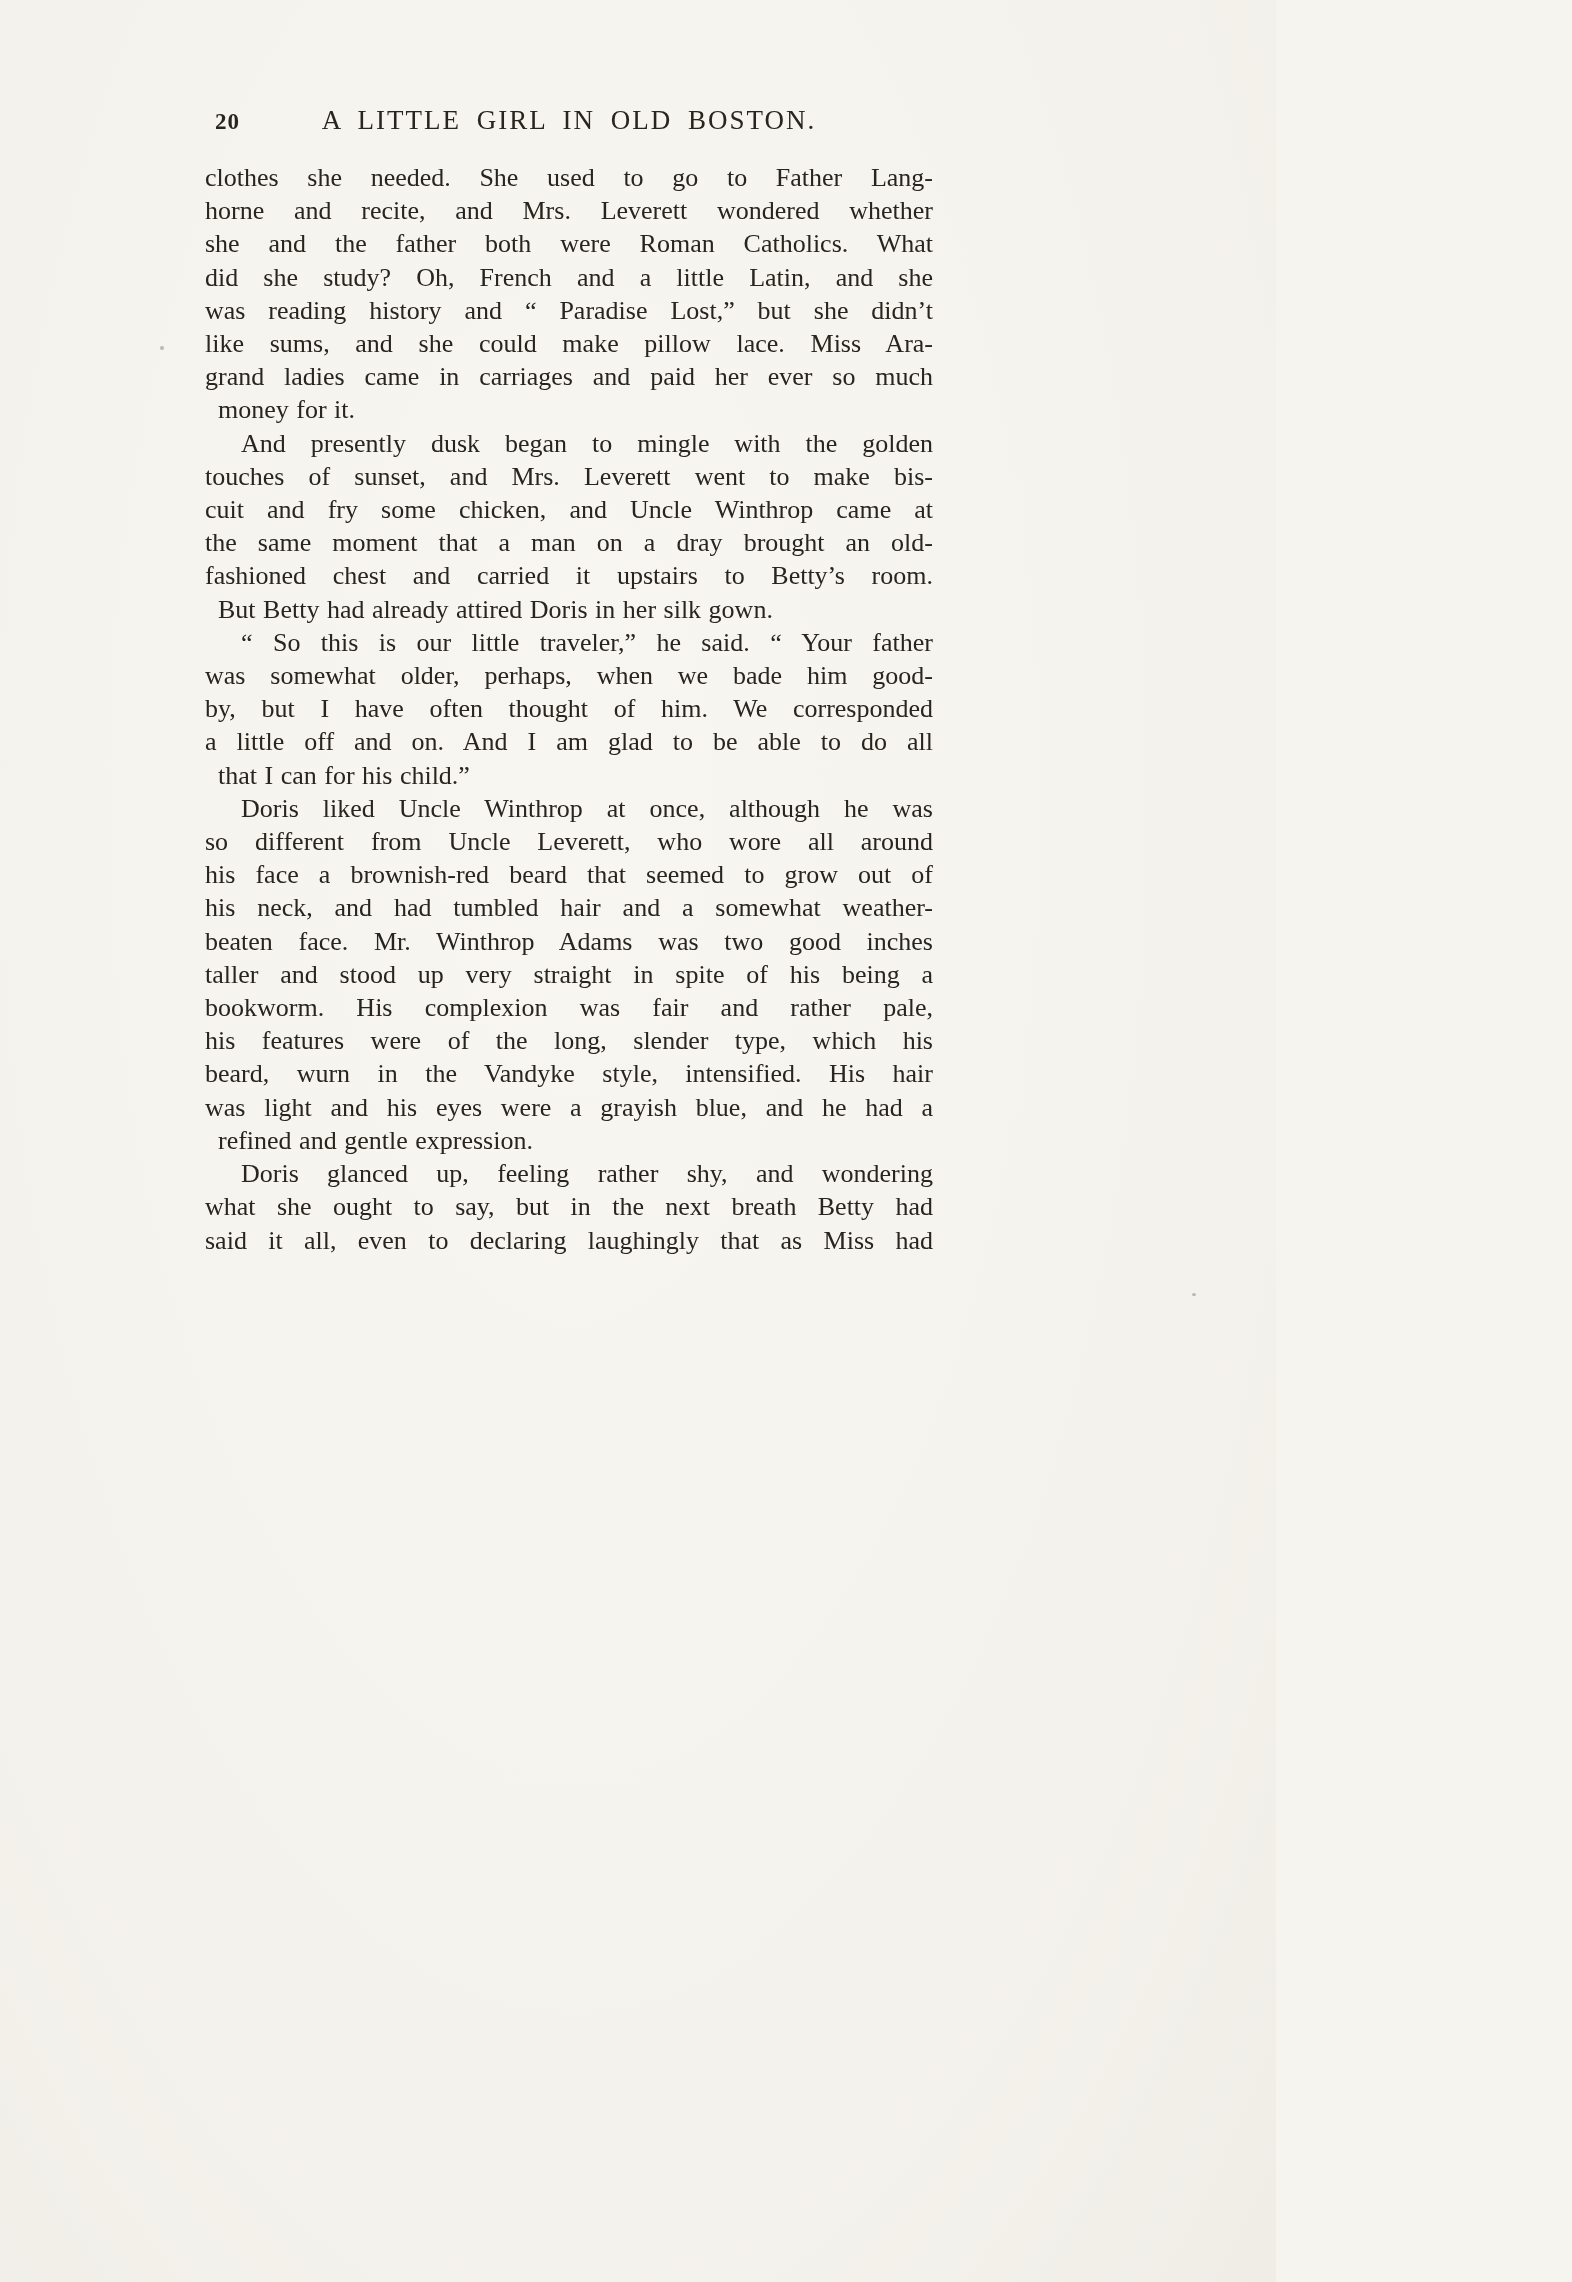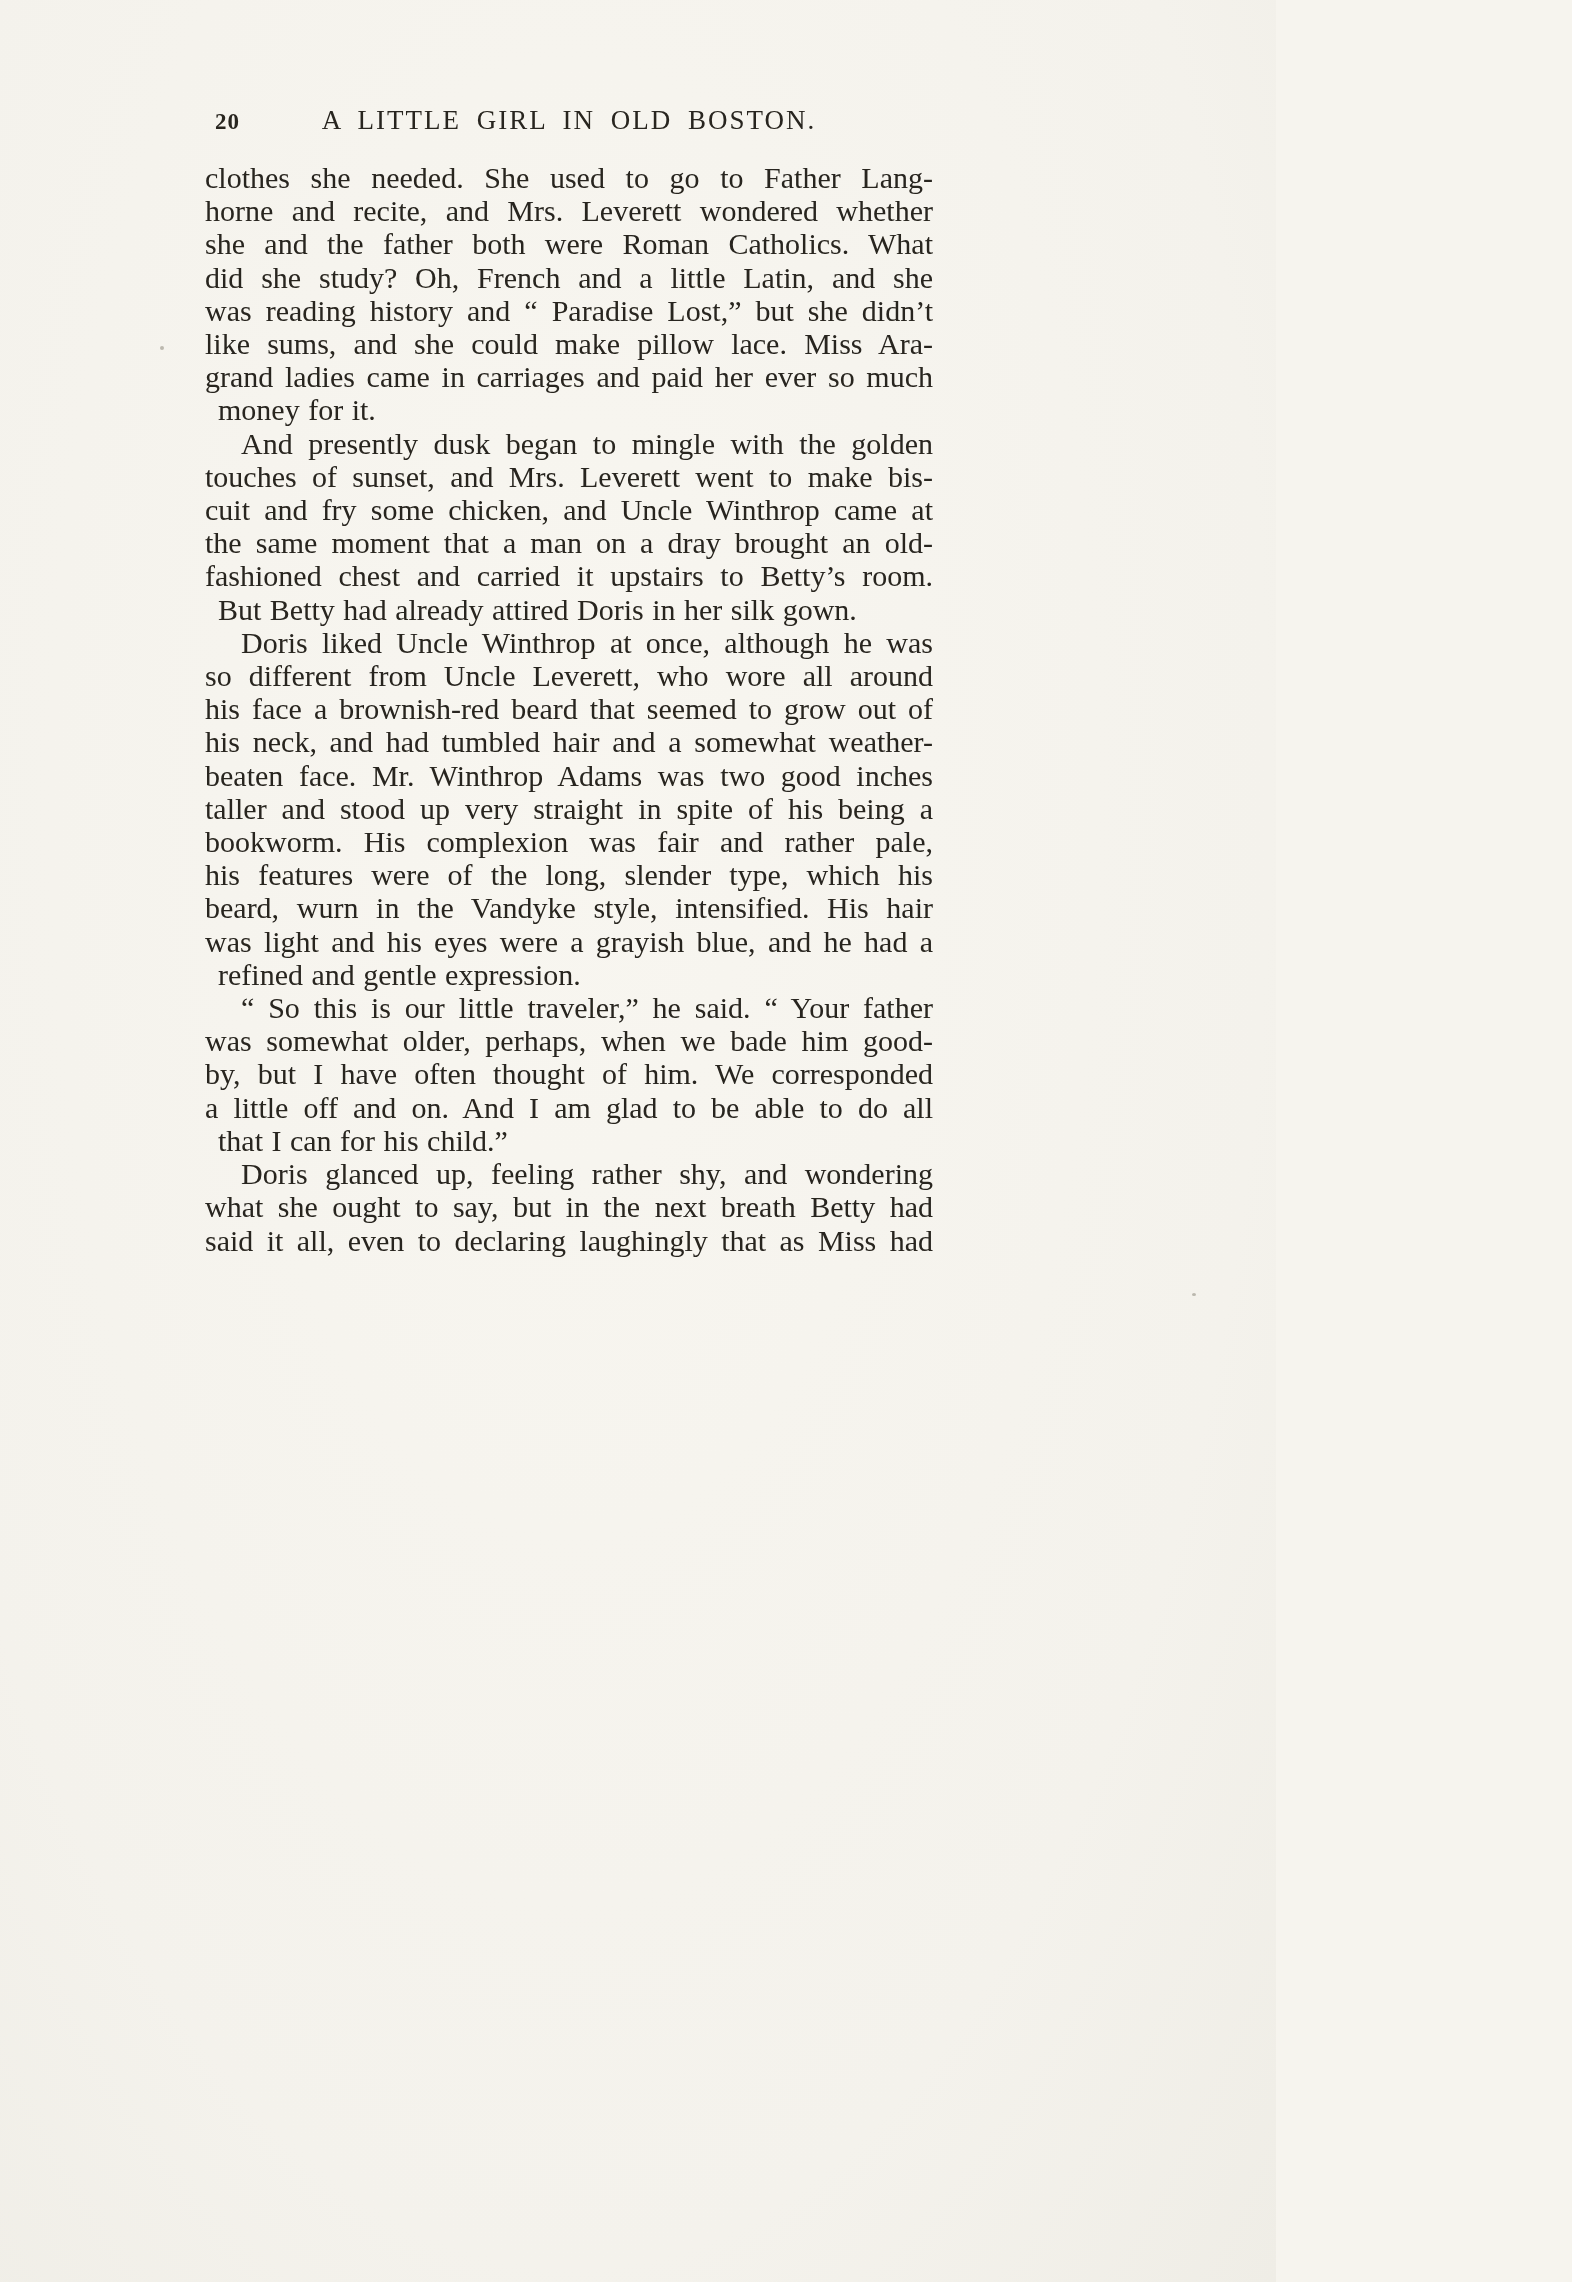--- a/index.html
+++ b/index.html
@@ -44,21 +44,21 @@
   }
   .header-title {
     text-align: center;
     letter-spacing: 2px;
     word-spacing: 7px;
     font-weight: normal;
     white-space: nowrap;
     margin-top: 10px;
   }
   .body-text {
-    font-size: 30px;
+    font-size: 26px;
     line-height: 33.2px;
   }
   .line {
     text-align: justify;
     text-align-last: justify;
     word-spacing: 1px;
   }
   .line.last {
     text-align-last: left;
     margin-left: 13px;
@@ -100,39 +100,39 @@
         </div>
         <div class="paragraph">
           <div class="line indent">And presently dusk began to mingle with the golden</div>
           <div class="line">touches of sunset, and Mrs. Leverett went to make bis-</div>
           <div class="line">cuit and fry some chicken, and Uncle Winthrop came at</div>
           <div class="line">the same moment that a man on a dray brought an old-</div>
           <div class="line">fashioned chest and carried it upstairs to Betty’s room.</div>
           <div class="line last">But Betty had already attired Doris in her silk gown.</div>
         </div>
         <div class="paragraph">
+          <div class="line indent">“ So this is our little traveler,” he said. “ Your father</div>
+          <div class="line">was somewhat older, perhaps, when we bade him good-</div>
+          <div class="line">by, but I have often thought of him. We corresponded</div>
+          <div class="line">a little off and on. And I am glad to be able to do all</div>
+          <div class="line last">that I can for his child.”</div>
+        </div>
+        <div class="paragraph">
           <div class="line indent">Doris liked Uncle Winthrop at once, although he was</div>
           <div class="line">so different from Uncle Leverett, who wore all around</div>
           <div class="line">his face a brownish-red beard that seemed to grow out of</div>
           <div class="line">his neck, and had tumbled hair and a somewhat weather-</div>
           <div class="line">beaten face. Mr. Winthrop Adams was two good inches</div>
           <div class="line">taller and stood up very straight in spite of his being a</div>
           <div class="line">bookworm. His complexion was fair and rather pale,</div>
           <div class="line">his features were of the long, slender type, which his</div>
           <div class="line">beard, wurn in the Vandyke style, intensified. His hair</div>
           <div class="line">was light and his eyes were a grayish blue, and he had a</div>
           <div class="line last">refined and gentle expression.</div>
         </div>
         <div class="paragraph">
-          <div class="line indent">“ So this is our little traveler,” he said. “ Your father</div>
-          <div class="line">was somewhat older, perhaps, when we bade him good-</div>
-          <div class="line">by, but I have often thought of him. We corresponded</div>
-          <div class="line">a little off and on. And I am glad to be able to do all</div>
-          <div class="line last">that I can for his child.”</div>
-        </div>
-        <div class="paragraph">
           <div class="line indent">Doris glanced up, feeling rather shy, and wondering</div>
           <div class="line">what she ought to say, but in the next breath Betty had</div>
           <div class="line">said it all, even to declaring laughingly that as Miss had</div>
         </div>
       </div>
   </div>
 </div>
 
 </body></html>

